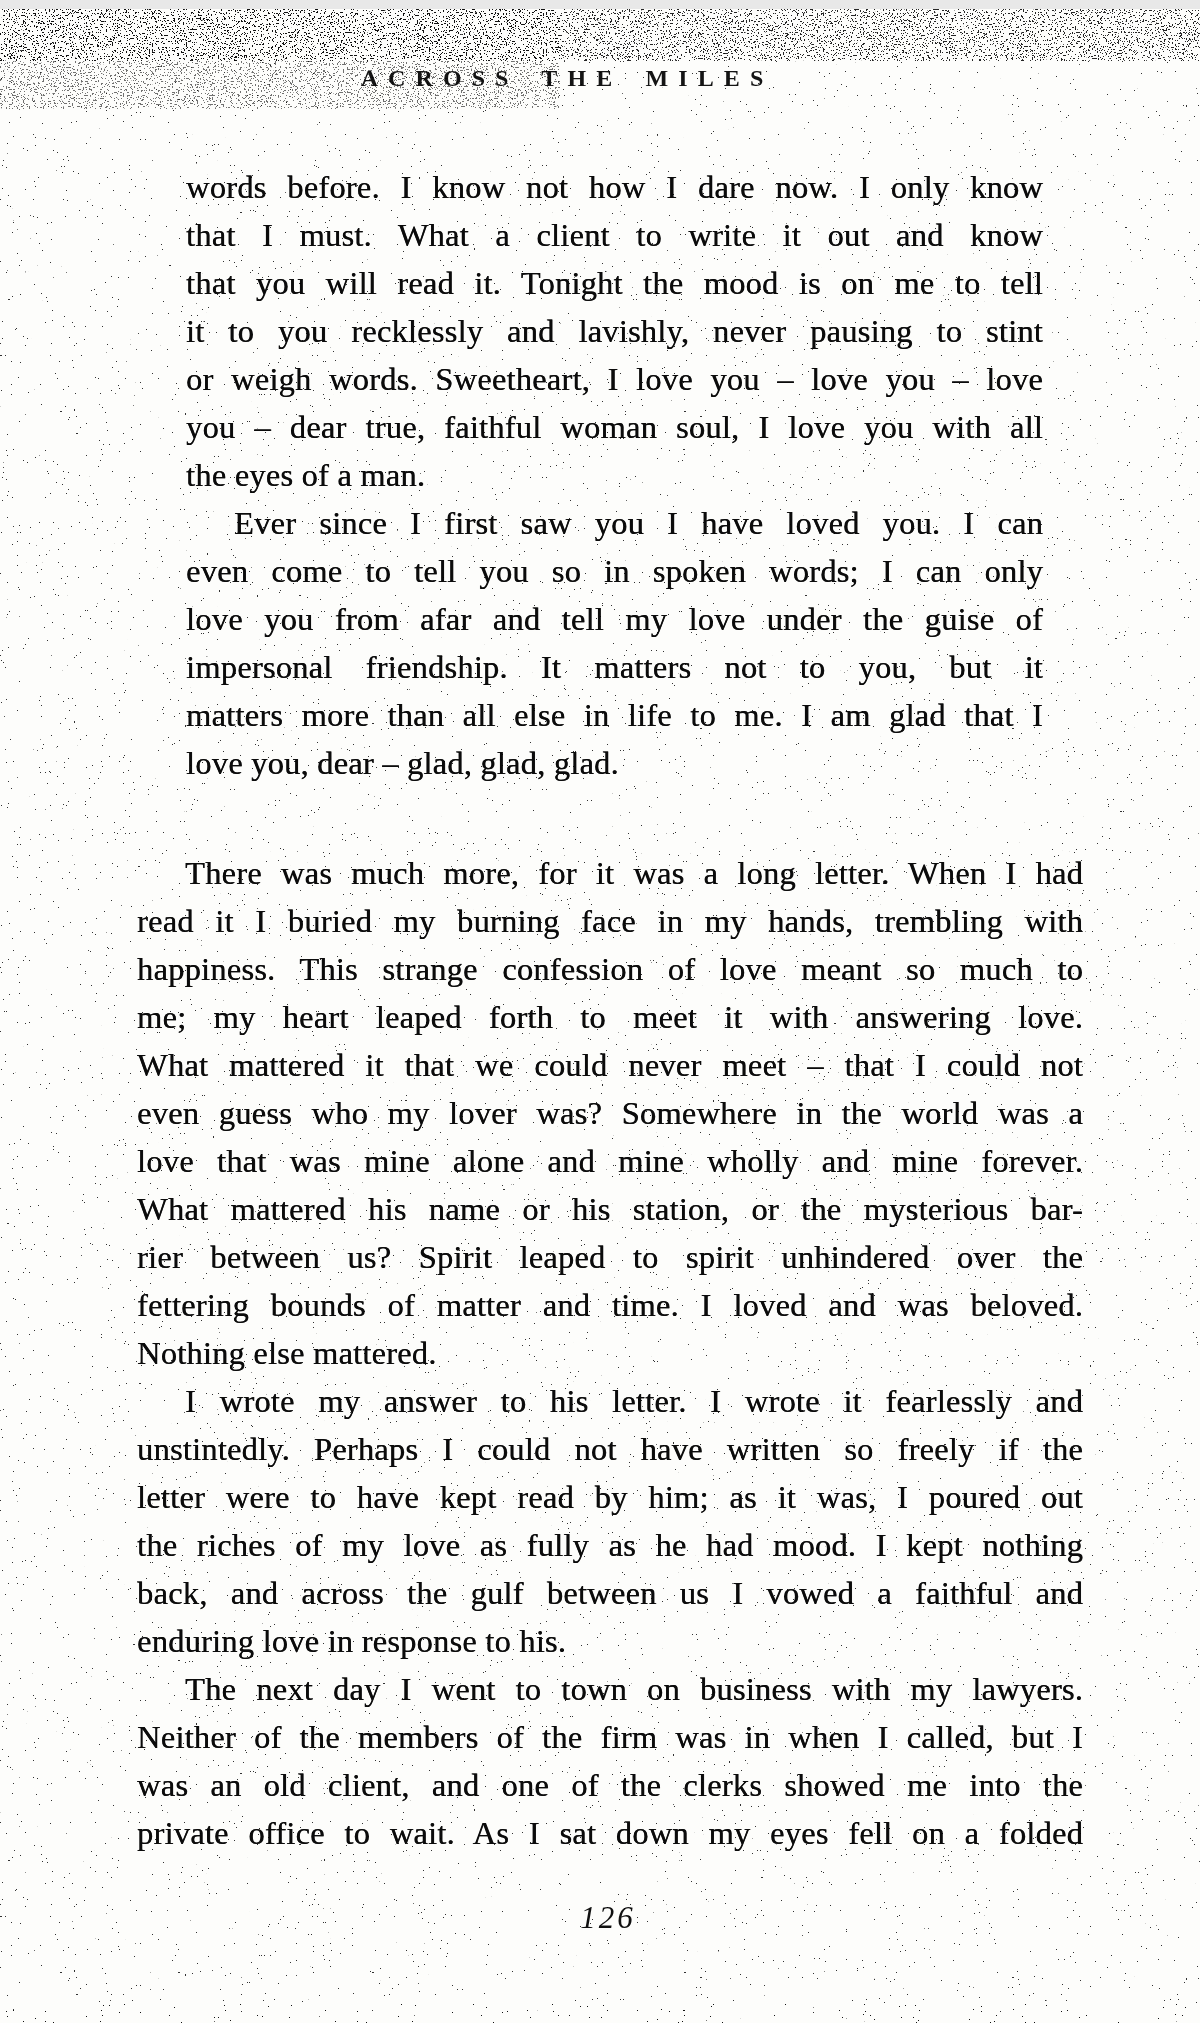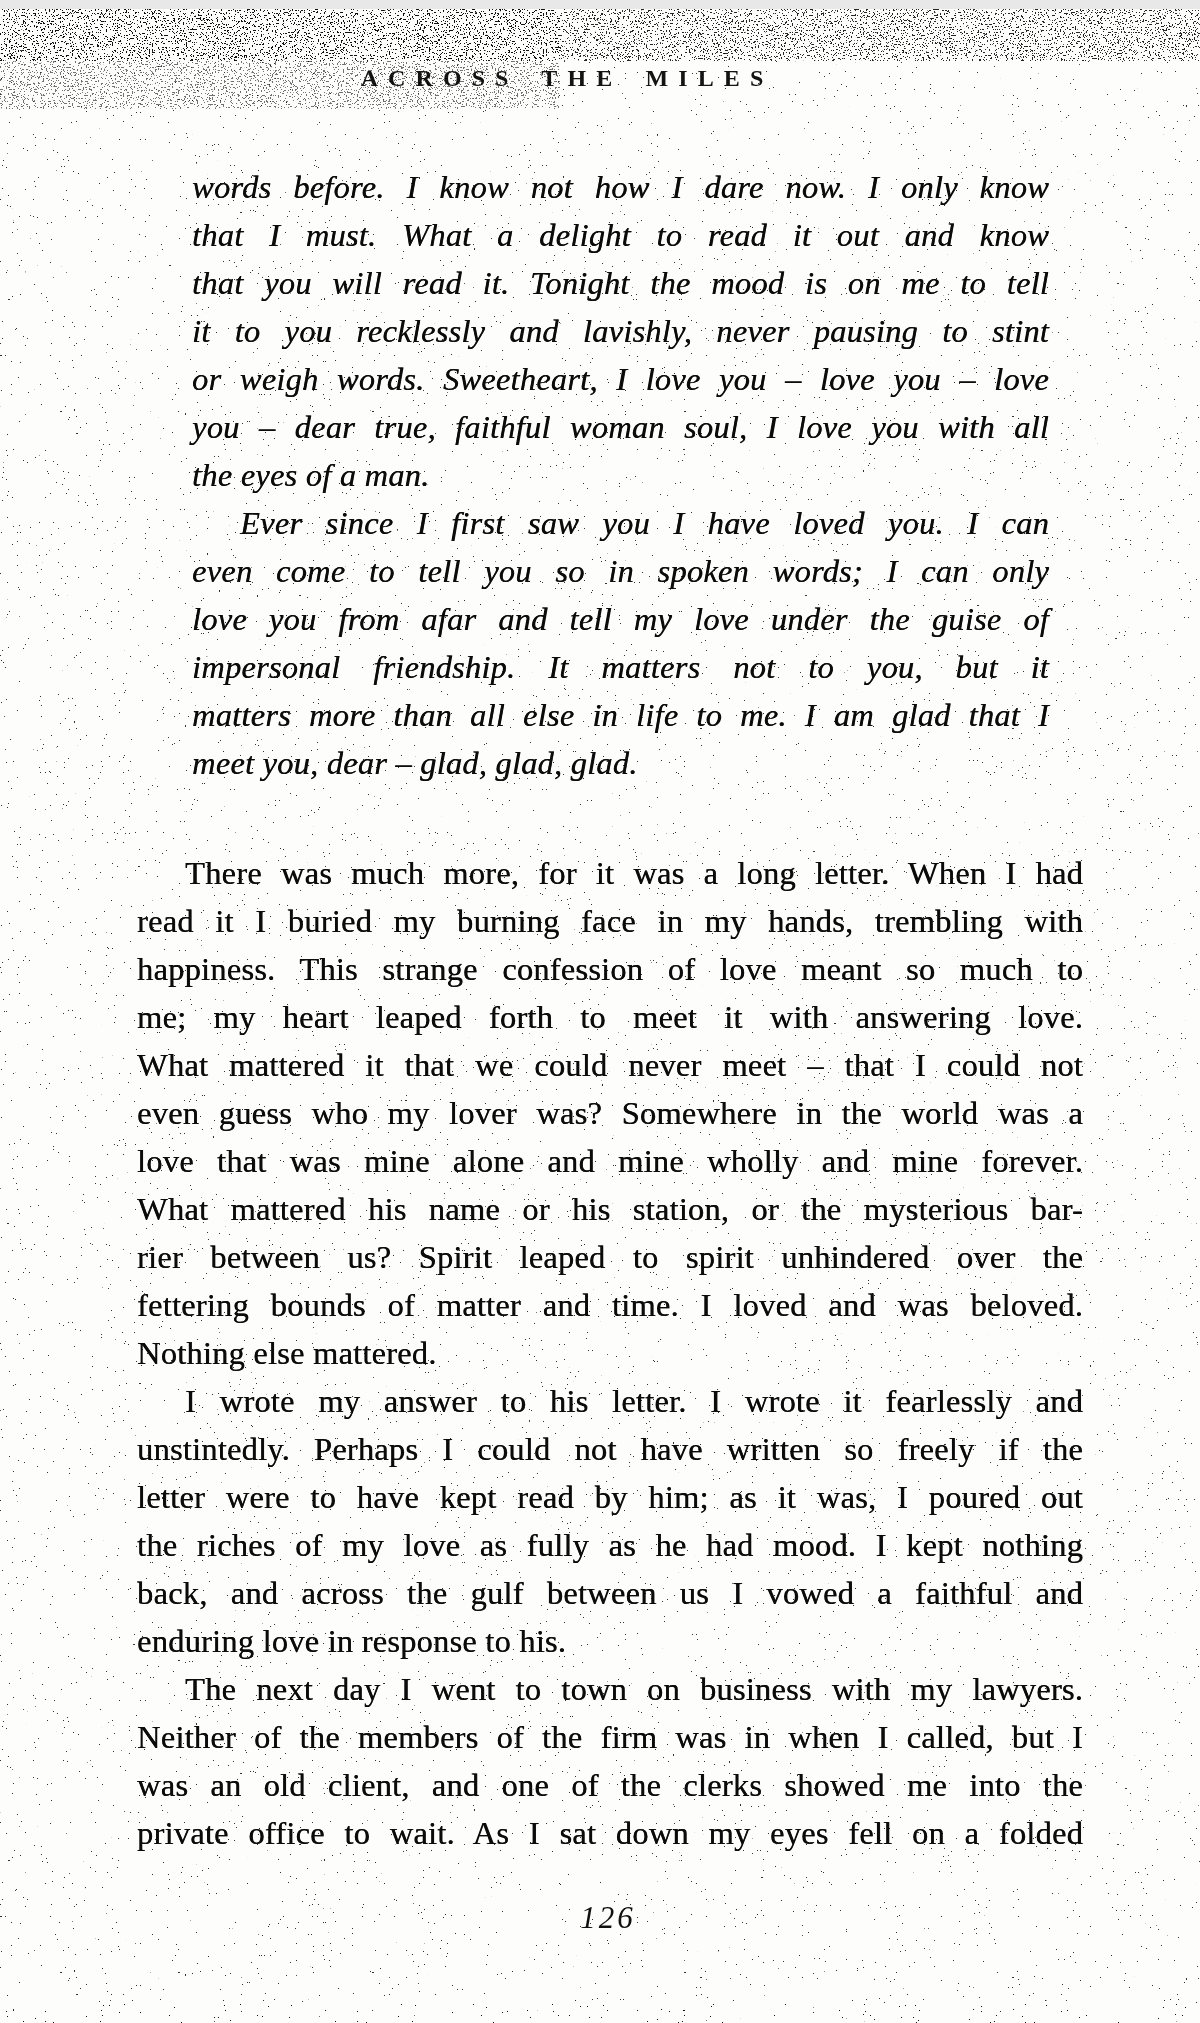--- a/index.html
+++ b/index.html
@@ -37,23 +37,22 @@
     position: absolute;
     font-size: 32.5px;
     line-height: 48px;
     letter-spacing: 0.2px;
     color: #0b0b0b;
     text-shadow: 0.35px 0.25px 0 #1a1a1a;
     z-index: 2;
   }
   .letter-block {
     top: 154px;
-    left: 192px;
+    left: 186px;
     width: 857px;
-    font-style: italic;
   }
   .narrative-block {
     top: 840px;
     left: 137px;
     width: 946px;
   }
   .line {
     text-align: justify;
     text-align-last: justify;
     min-height: 48px;
@@ -92,32 +91,32 @@
     <rect x="0" y="0" width="1200" height="2023" filter="url(#speckLight)" opacity="0.8"></rect>
     <rect x="0" y="0" width="1200" height="52" filter="url(#speckDense)" opacity="0.85"></rect>
     <rect x="0" y="0" width="560" height="100" filter="url(#speckDense)" opacity="0.55"></rect>
     <rect x="0" y="1995" width="1200" height="28" filter="url(#speckLight)" opacity="0.6"></rect>
   </svg>
 
   <header class="running-header">ACROSS THE MILES</header>
 
   <section class="text-block letter-block" id="letter-root">
       <div class="line">words before. I know not how I dare now. I only know</div>
-      <div class="line">that I must. What a delight to read it out and know</div>
+      <div class="line">that I must. What a client to write it out and know</div>
       <div class="line">that you will read it. Tonight the mood is on me to tell</div>
       <div class="line">it to you recklessly and lavishly, never pausing to stint</div>
       <div class="line">or weigh words. Sweetheart, I love you – love you – love</div>
       <div class="line">you – dear true, faithful woman soul, I love you with all</div>
       <div class="line no-stretch">the eyes of a man.</div>
       <div class="line indent">Ever since I first saw you I have loved you. I can</div>
       <div class="line">even come to tell you so in spoken words; I can only</div>
       <div class="line">love you from afar and tell my love under the guise of</div>
       <div class="line">impersonal friendship. It matters not to you, but it</div>
       <div class="line">matters more than all else in life to me. I am glad that I</div>
-      <div class="line no-stretch">meet you, dear – glad, glad, glad.</div>
+      <div class="line no-stretch">love you, dear – glad, glad, glad.</div>
     </section>
 
   <section class="text-block narrative-block" id="narrative-root">
       <div class="line indent">There was much more, for it was a long letter. When I had</div>
       <div class="line">read it I buried my burning face in my hands, trembling with</div>
       <div class="line">happiness. This strange confession of love meant so much to</div>
       <div class="line">me; my heart leaped forth to meet it with answering love.</div>
       <div class="line">What mattered it that we could never meet – that I could not</div>
       <div class="line">even guess who my lover was? Somewhere in the world was a</div>
       <div class="line">love that was mine alone and mine wholly and mine forever.</div>

